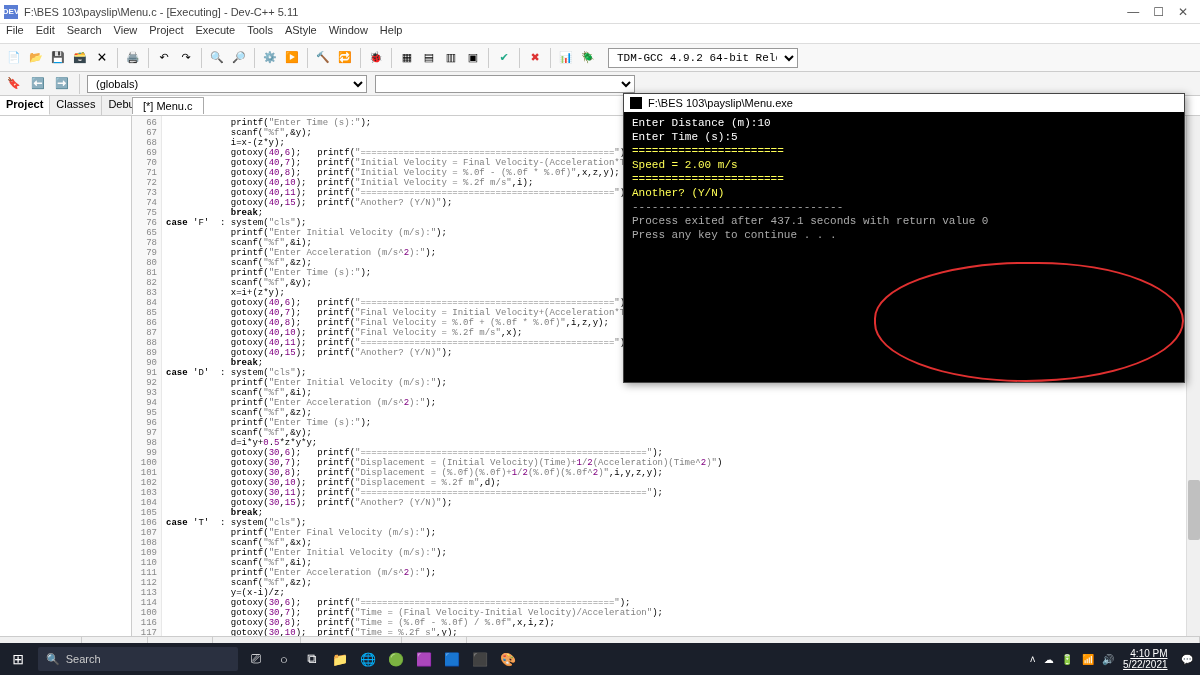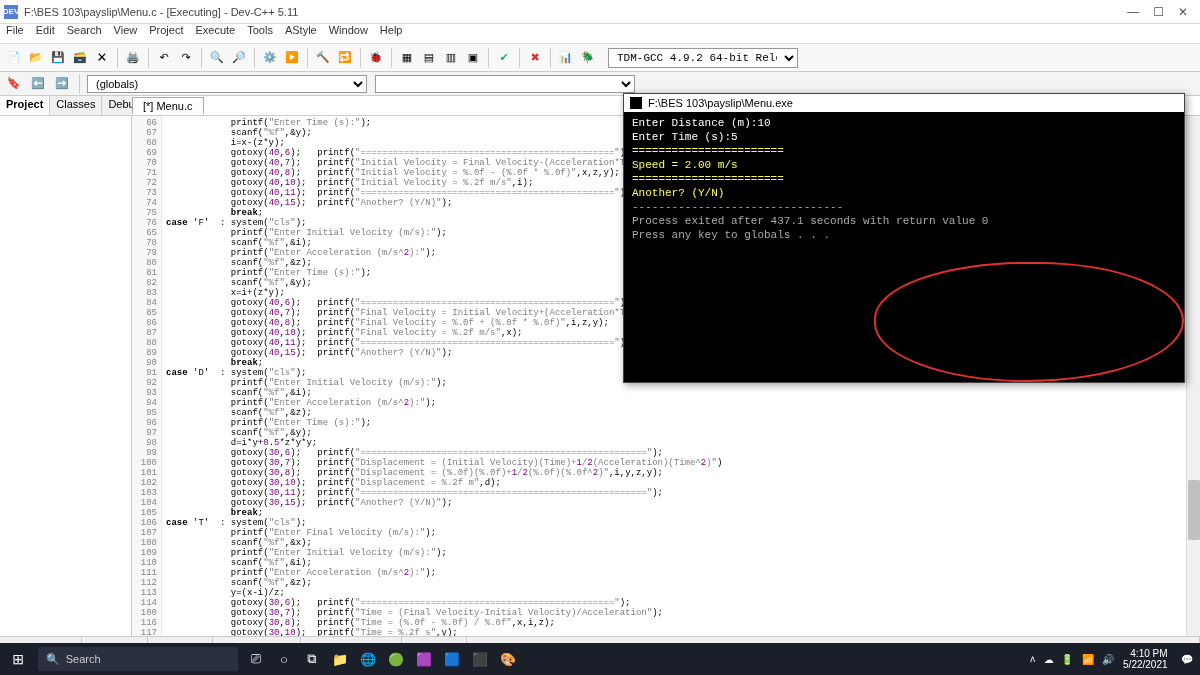--- a/index.html
+++ b/index.html
@@ -211,21 +211,21 @@
     gap: 6px;
     color: #ccc;
   }
   .taskbar .tray {
     margin-left: auto;
     display: flex;
     align-items: center;
     gap: 8px;
     font-size: 10px;
   }
-  .taskbar .clock { text-align: right; line-height: 11px; padding-right:6px; }
+  .taskbar .clock { text-align: right; line-height: 11px; padding-right:6px;text-decoration:underline; }
   .tb-icon { width: 20px; height: 20px; display:inline-flex; align-items:center; justify-content:center; cursor:pointer; font-size:13px; }
   .console-window {
     position: absolute;
     top: 93px;
     left: 623px;
     width: 562px;
     height: 290px;
     background: #000;
     color: #ccc;
     font-family: Consolas, "Courier New", monospace;
@@ -458,21 +458,21 @@
       <div class="line "></div>
       <div class="line yellow">                                       =======================</div>
       <div class="line "></div>
       <div class="line yellow">                                       Speed = 2.00 m/s</div>
       <div class="line yellow">                                       =======================</div>
       <div class="line "></div>
       <div class="line "></div>
       <div class="line yellow">                                       Another? (Y/N)</div>
       <div class="line gray">--------------------------------</div>
       <div class="line gray">Process exited after 437.1 seconds with return value 0</div>
-      <div class="line gray">Press any key to globals . . .</div>
+      <div class="line gray">Press any key to continue . . .</div>
       <div class="red-scribble" style="top:150px; left:250px; width:310px; height:120px;"></div>
   </div>
 </div>
 
 <div class="taskbar">
   <div class="start">⊞</div>
   <div class="search">
     <span>🔍</span>
     <span>Search</span>
   </div>

